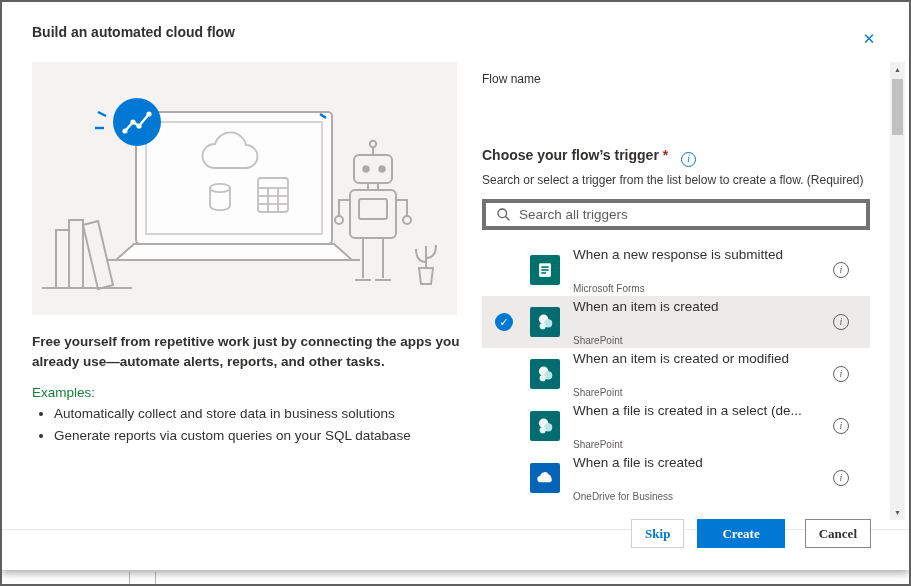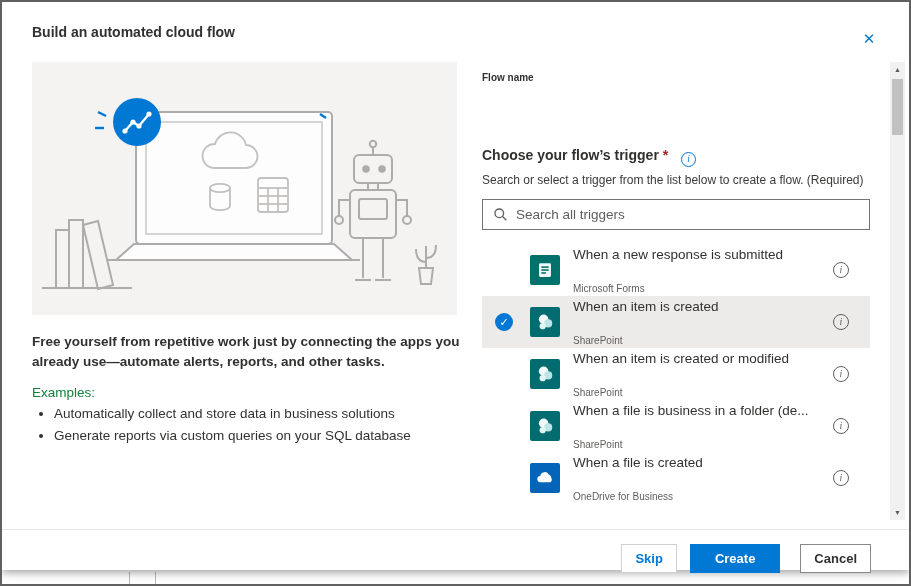--- a/index.html
+++ b/index.html
@@ -17,30 +17,30 @@
   .close-btn { position:absolute; left:854px; top:24px; width:26px; height:26px; border:none; background:none; color:#0078d4; font-size:15px; cursor:pointer; font-family:inherit; }
 
   
   .illustration { position:absolute; left:30px; top:60px; width:425px; height:253px; background:#f4f3f2; }
   .description { position:absolute; left:30px; top:330px; width:430px; font-size:13.5px; color:#323130; line-height:1.45;font-weight:bold; }
   .examples-label { position:absolute; left:30px; top:383px; font-size:13.5px; color:#15803d; }
   .examples-list { position:absolute; left:52px; top:403px; width:400px; font-size:13.5px; color:#323130; line-height:1.4; }
   .examples-list li { margin-bottom:3px; }
 
   
-  .flow-name-label { position:absolute; left:480px; top:70px; font-size:10px; font-weight:700; color:#323130; }
+  .flow-name-label { position:absolute; left:480px; top:70px; font-size:12px; font-weight:400; color:#323130; }
   .flow-name-input { position:absolute; left:480px; top:93px; width:388px; height:29px; border:1px solid #8a8886; padding:0 9px; font-size:13.5px; color:#605e5c; font-family:inherit; background:#fff; }
 
   .trigger-label-row { position:absolute; left:480px; top:145px; font-size:14px; font-weight:700; color:#323130; }
   .req { color:#a4262c; margin-left:4px; font-weight:700; }
   .info-blue { display:inline-block; width:15px; height:15px; border:1px solid #0078d4; color:#0078d4; border-radius:50%; font-size:9.5px; line-height:13px; text-align:center; margin-left:9px; vertical-align:-2px; font-weight:400; font-family:"Liberation Serif", serif; font-style:italic; cursor:pointer; }
 
   .trigger-help { position:absolute; left:480px; top:171px; font-size:12px; color:#3b3a39; }
 
-  .search-box { position:absolute; left:480px; top:197px; width:388px; height:31px; border:1px solid #737373; background:#fff; display:flex; align-items:center; }
+  .search-box { position:absolute; left:480px; top:197px; width:388px; height:31px; border:4px solid #737373; background:#fff; display:flex; align-items:center; }
   .search-box .mag { margin:0 8px 0 10px; display:flex; }
   .search-input { flex:1; height:100%; border:none; outline:none; font-size:13.5px; color:#323130; font-family:inherit; background:transparent; }
   .search-input::placeholder { color:#605e5c; opacity:1; }
 
   .trigger-list { position:absolute; left:480px; top:242px; width:388px; }
   .trigger-row { position:relative; height:52px; display:flex; align-items:center; cursor:pointer; background:transparent; }
   .trigger-row.selected { background:#edebe9; }
   .check { width:18px; height:18px; margin-left:13px; flex:0 0 18px; border-radius:50%; font-size:11px; line-height:18px; text-align:center; color:transparent; }
   .check.on { background:#0078d4; color:#ffffff; }
   .app-icon { width:30px; height:30px; margin-left:17px; flex:0 0 30px; border-radius:2px; display:flex; }
@@ -52,21 +52,21 @@
 
   
   .scrollbar { position:absolute; left:888px; top:60px; width:15px; height:458px; background:#f1f1f1; }
   .scroll-arrow { position:absolute; left:0; width:15px; height:15px; color:#5a5a5a; font-size:7px; line-height:15px; text-align:center; cursor:pointer; }
   .scroll-arrow.up { top:0; }
   .scroll-arrow.down { bottom:0; }
   .scroll-thumb { position:absolute; left:2px; top:17px; width:11px; height:56px; background:#c1c1c1; cursor:pointer; }
 
   
   .footer-divider { position:absolute; left:0; top:527px; width:907px; height:1px; background:#e9e8e7; }
-  .footer { position:absolute; top:542px; right:38px; display:flex; align-items:flex-start; }
+  .footer { position:absolute; top:517px; right:38px; display:flex; align-items:flex-start;font-family:Liberation Serif, serif; }
   .btn { height:29px; font-size:13px; font-weight:700; font-family:inherit; border:1px solid #8a8886; background:#ffffff; color:#323130; padding:0 13px; cursor:pointer; }
   .btn-skip { color:#0078d4; border-color:#d2d0ce; margin-right:13px; }
   .btn-create { background:#0078d4; border-color:#0078d4; color:#ffffff; padding:0 24px; margin-right:20px; }
 </style>
 </head>
 <body>
 
 <div class="frame">
 
   <div class="bg-vline" style="left:127px;"></div>
@@ -230,21 +230,21 @@
   <div class="trigger-row">
     <span class="check">✓</span>
     <span class="app-icon" style="background: rgb(3, 108, 112);">
             <svg viewBox="0 0 24 24">
               <circle cx="10.5" cy="9" r="5.2" fill="#ffffff" opacity="0.95"></circle>
               <circle cx="15.5" cy="13.5" r="4.4" fill="#bde4e6"></circle>
               <circle cx="9.5" cy="16.5" r="3.4" fill="#e3f4f5"></circle>
             </svg>
           </span>
     <span class="t-text">
-      <span class="t-title">When a file is business in a folder (de...</span>
+      <span class="t-title">When a file is created in a select (de...</span>
       <span class="t-sub">SharePoint</span>
     </span>
     <span class="info-circle row-info">i</span>
   </div>
 
   <div class="trigger-row">
     <span class="check">✓</span>
     <span class="app-icon" style="background: rgb(3, 100, 184);">
             <svg viewBox="0 0 24 24">
               <path d="M7.2 16.5a3.4 3.4 0 0 1-.4-6.8A4.9 4.9 0 0 1 16 8.2a4 4 0 0 1 2.9 3.9 2.9 2.9 0 0 1-1.2 4.4z" fill="#ffffff"></path>

